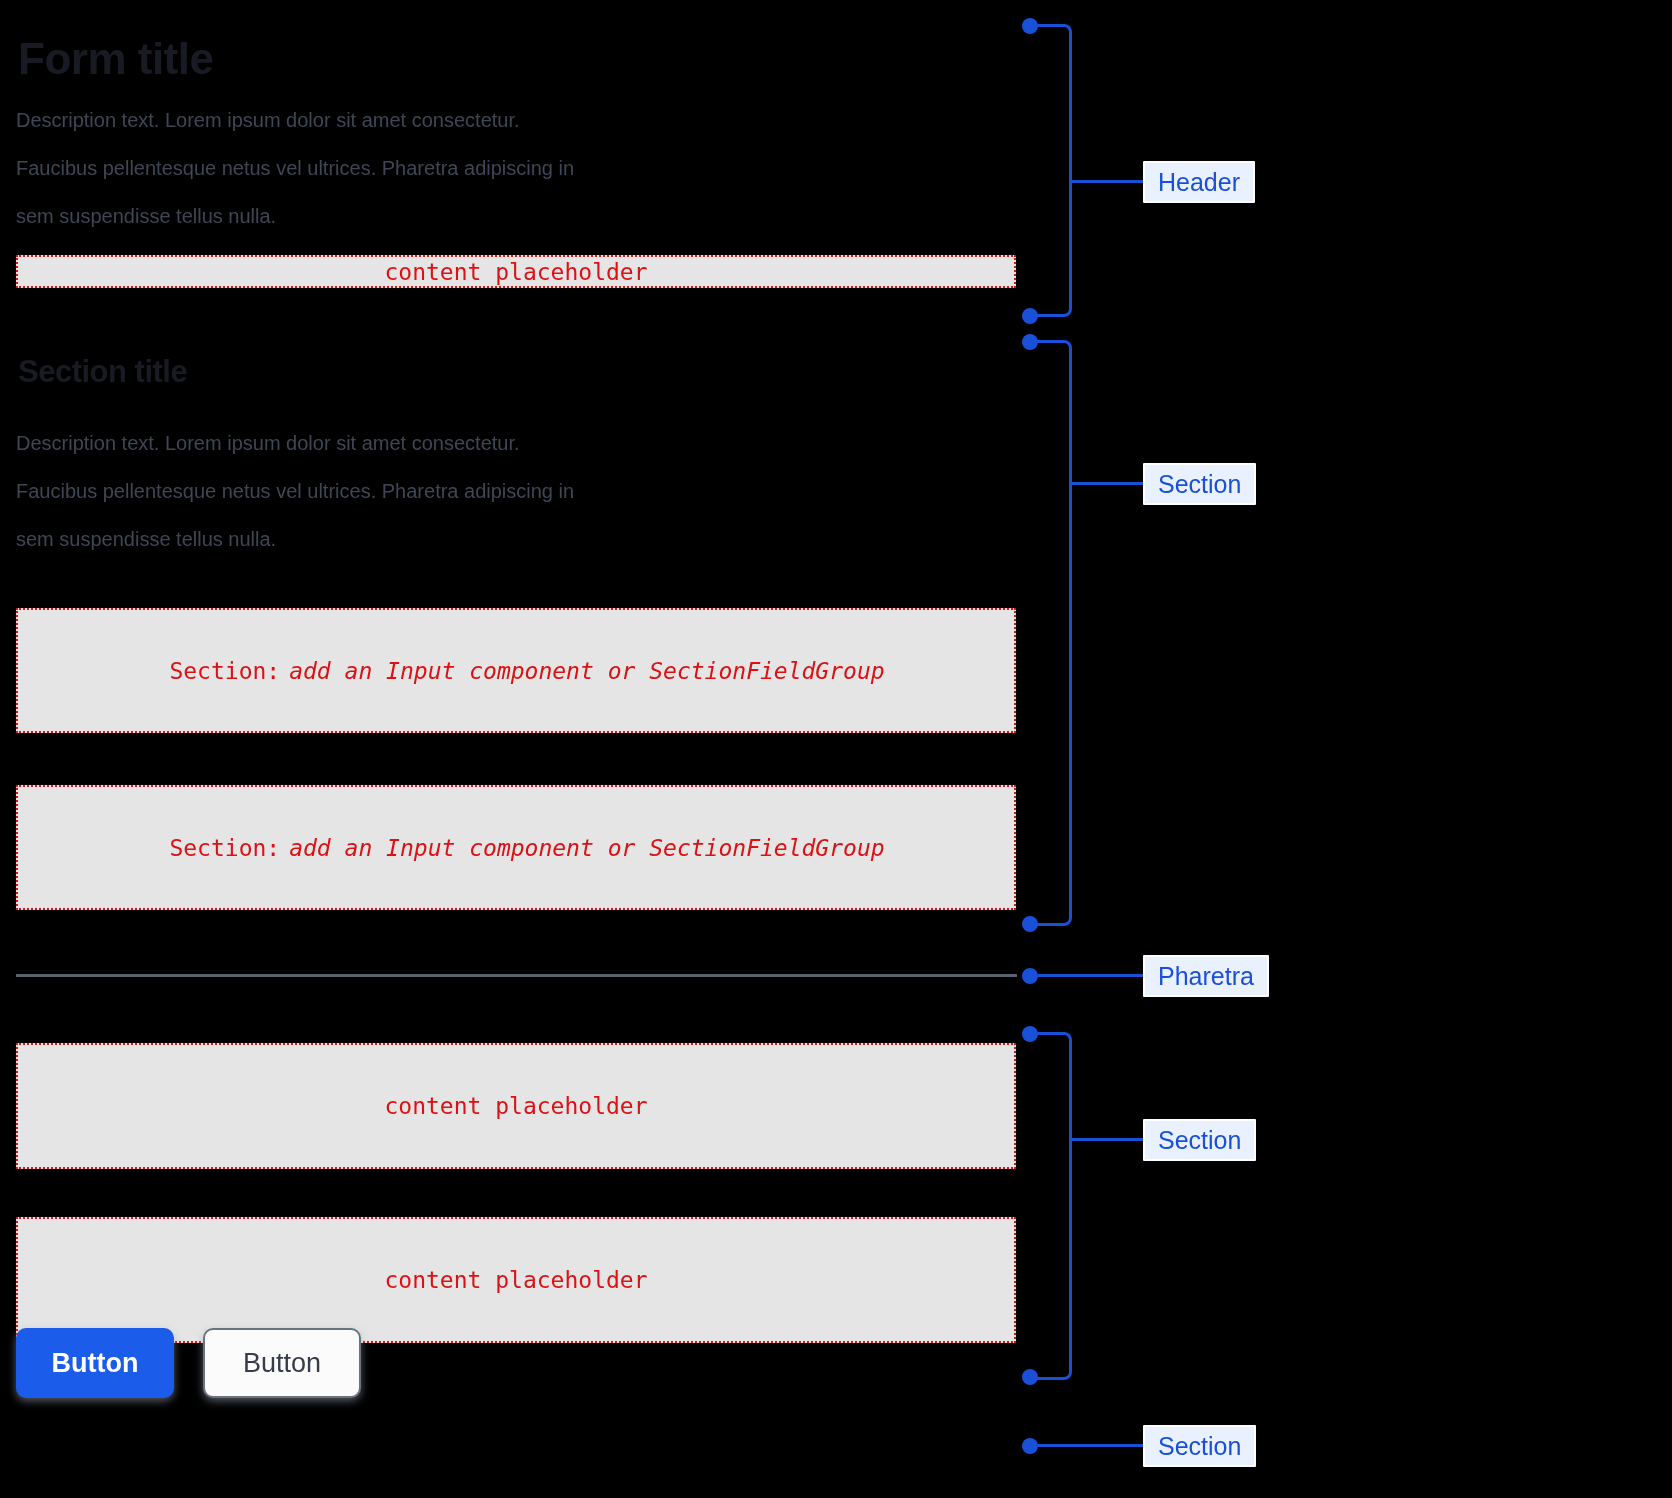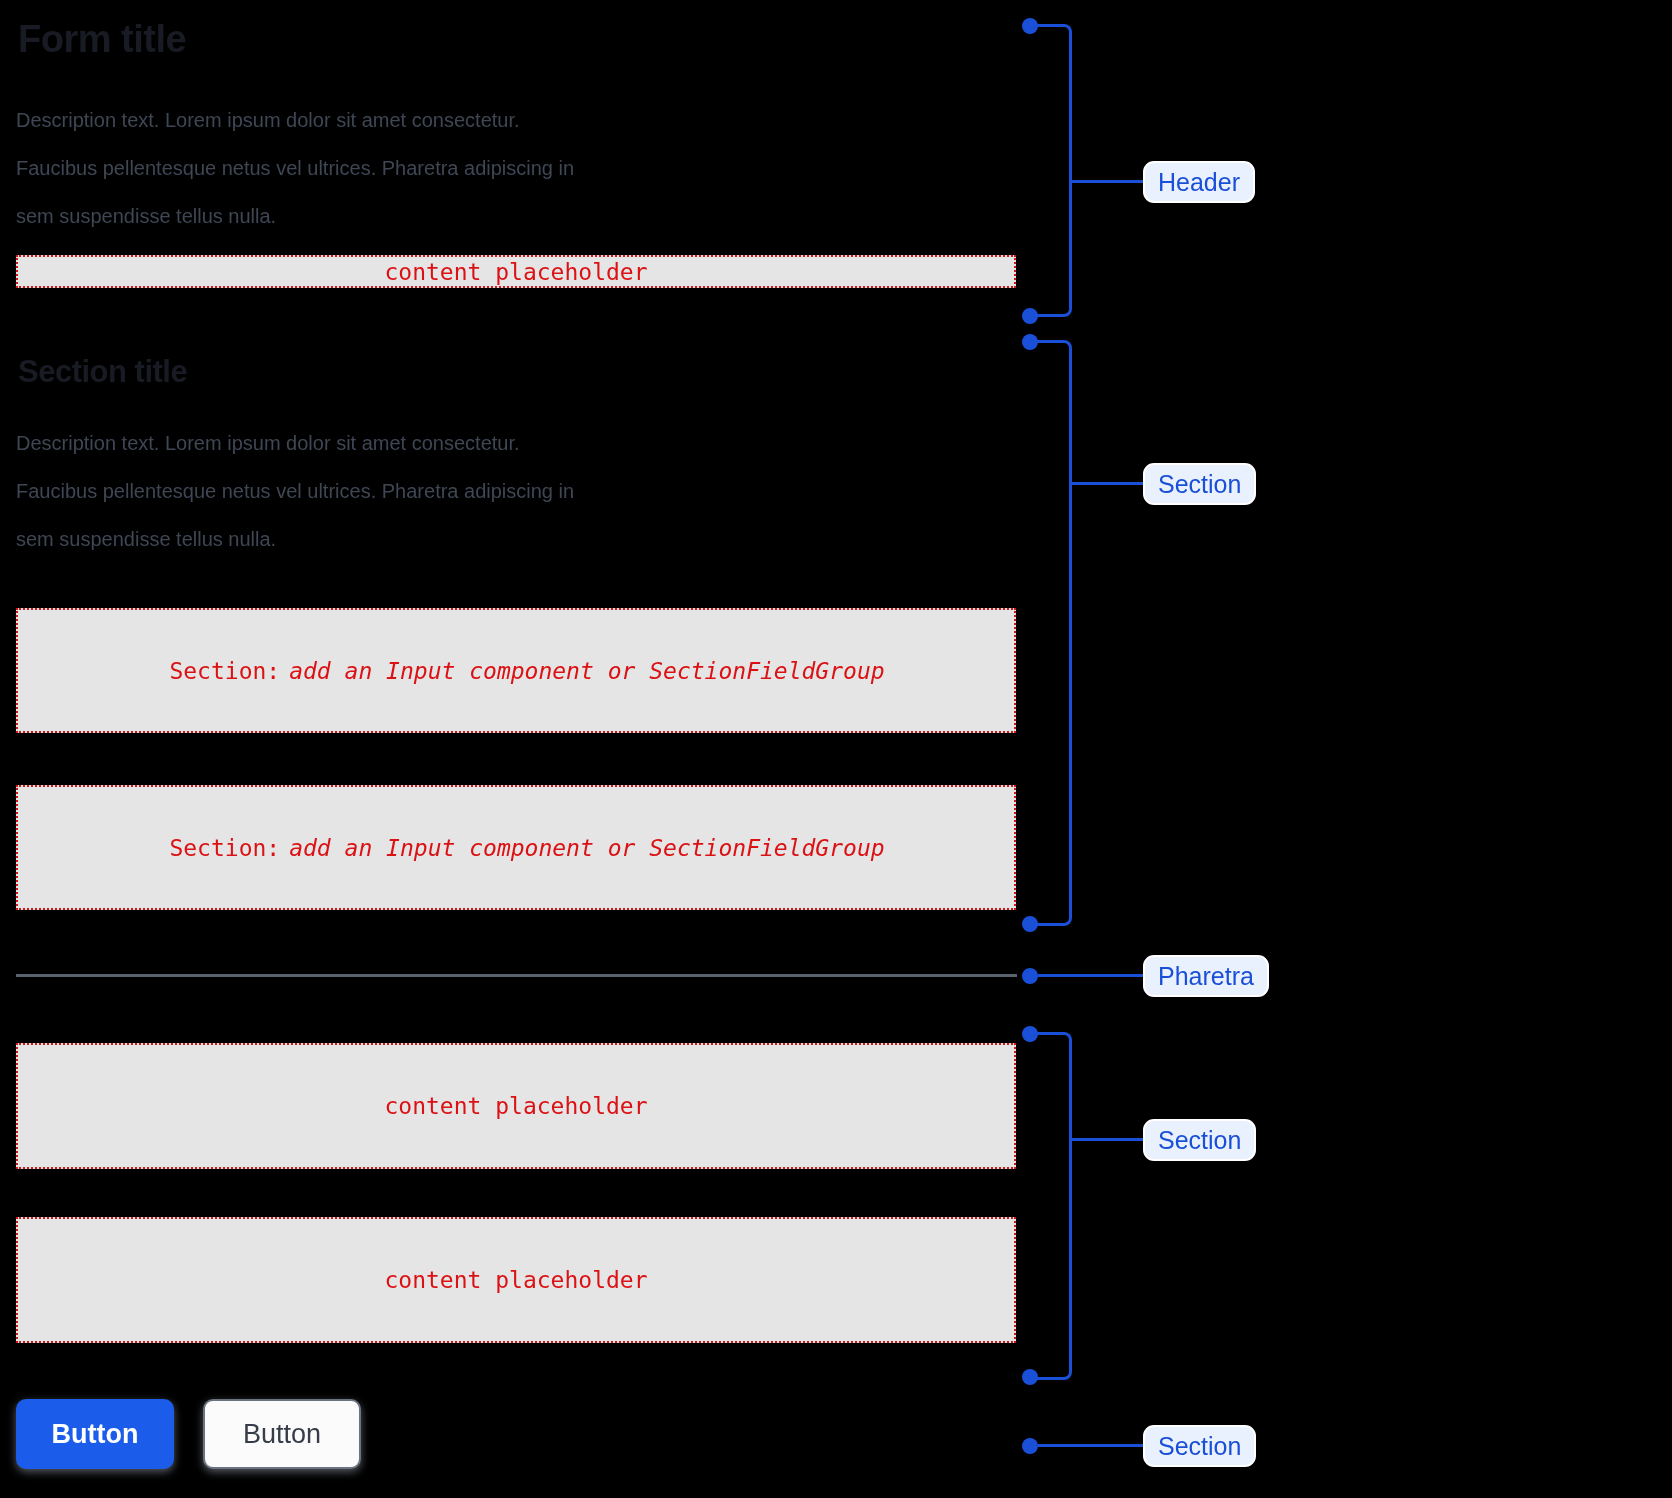--- a/index.html
+++ b/index.html
@@ -5,54 +5,54 @@
   html,body{margin:0;padding:0;background:#000;}
   .canvas{
     position:relative;width:1672px;height:1498px;background:#000;overflow:hidden;
     font-family:"Liberation Sans",sans-serif;
   }
   
   .title{
     position:absolute;left:18px;margin:0;color:#181b23;font-weight:700;letter-spacing:-0.5px;
     white-space:nowrap;
   }
-  #form-title{top:18px;font-size:38px;}
+  #form-title{top:34px;font-size:44px;}
   #section-title{top:354px;font-size:31px;}
   .desc{position:absolute;left:16px;color:#3f4654;font-size:20px;line-height:48px;}
   .desc-line{white-space:nowrap;}
   .pink-box{
     position:absolute;left:16px;width:1000px;box-sizing:border-box;
     background:#e5e5e5;border:2px dotted #d2171b;
     display:flex;align-items:center;justify-content:center;
     font-family:"DejaVu Sans Mono",monospace;font-size:23px;color:#dc1114;
     white-space:nowrap;
   }
   .mono-prefix{font-style:normal;margin-right:0.65ch;margin-left:22px;}
   .mono-italic{font-style:italic;}
   .separator{position:absolute;left:16px;top:974px;width:1001px;height:3px;background:#5a6270;}
   
   .btn{
-    position:absolute;top:1399px;width:158px;height:70px;box-sizing:border-box;
+    position:absolute;top:1328px;width:158px;height:70px;box-sizing:border-box;
     border-radius:10px;display:flex;align-items:center;justify-content:center;
     font-size:27px;font-weight:600;cursor:pointer;
     box-shadow:0 3px 8px rgba(155,163,178,0.55);
   }
   .btn-primary{left:16px;background:#1b5ceb;color:#ffffff;border:none;}
   .btn-secondary{left:203px;background:#fbfbfc;color:#363c48;border:2px solid #6b7280;font-weight:500;}
   
   .bracket{
     position:absolute;left:1030px;width:42px;box-sizing:border-box;
     border:3px solid #1a4fd8;border-left:none;border-radius:0 8px 8px 0;
   }
   .dot{position:absolute;left:1022px;width:16px;height:16px;border-radius:50%;background:#1a4fd8;}
   .conn{position:absolute;height:3px;background:#1a4fd8;}
   .ann-label{
     position:absolute;left:1143px;height:42px;box-sizing:border-box;
     display:inline-flex;align-items:center;padding:0 13px;
-    background:#e9f0fe;border:2px solid #ffffff;border-radius:11px;
+    background:#e9f0fe;border:2px solid #ffffff;border-radius:1px;
     color:#1a4fd8;font-size:25px;font-weight:500;white-space:nowrap;
   }
 </style>
 </head>
 <body>
 
 <div class="canvas">
 
   <h1 class="title" id="form-title">Form title</h1>
   <div class="desc" style="top:96px">

